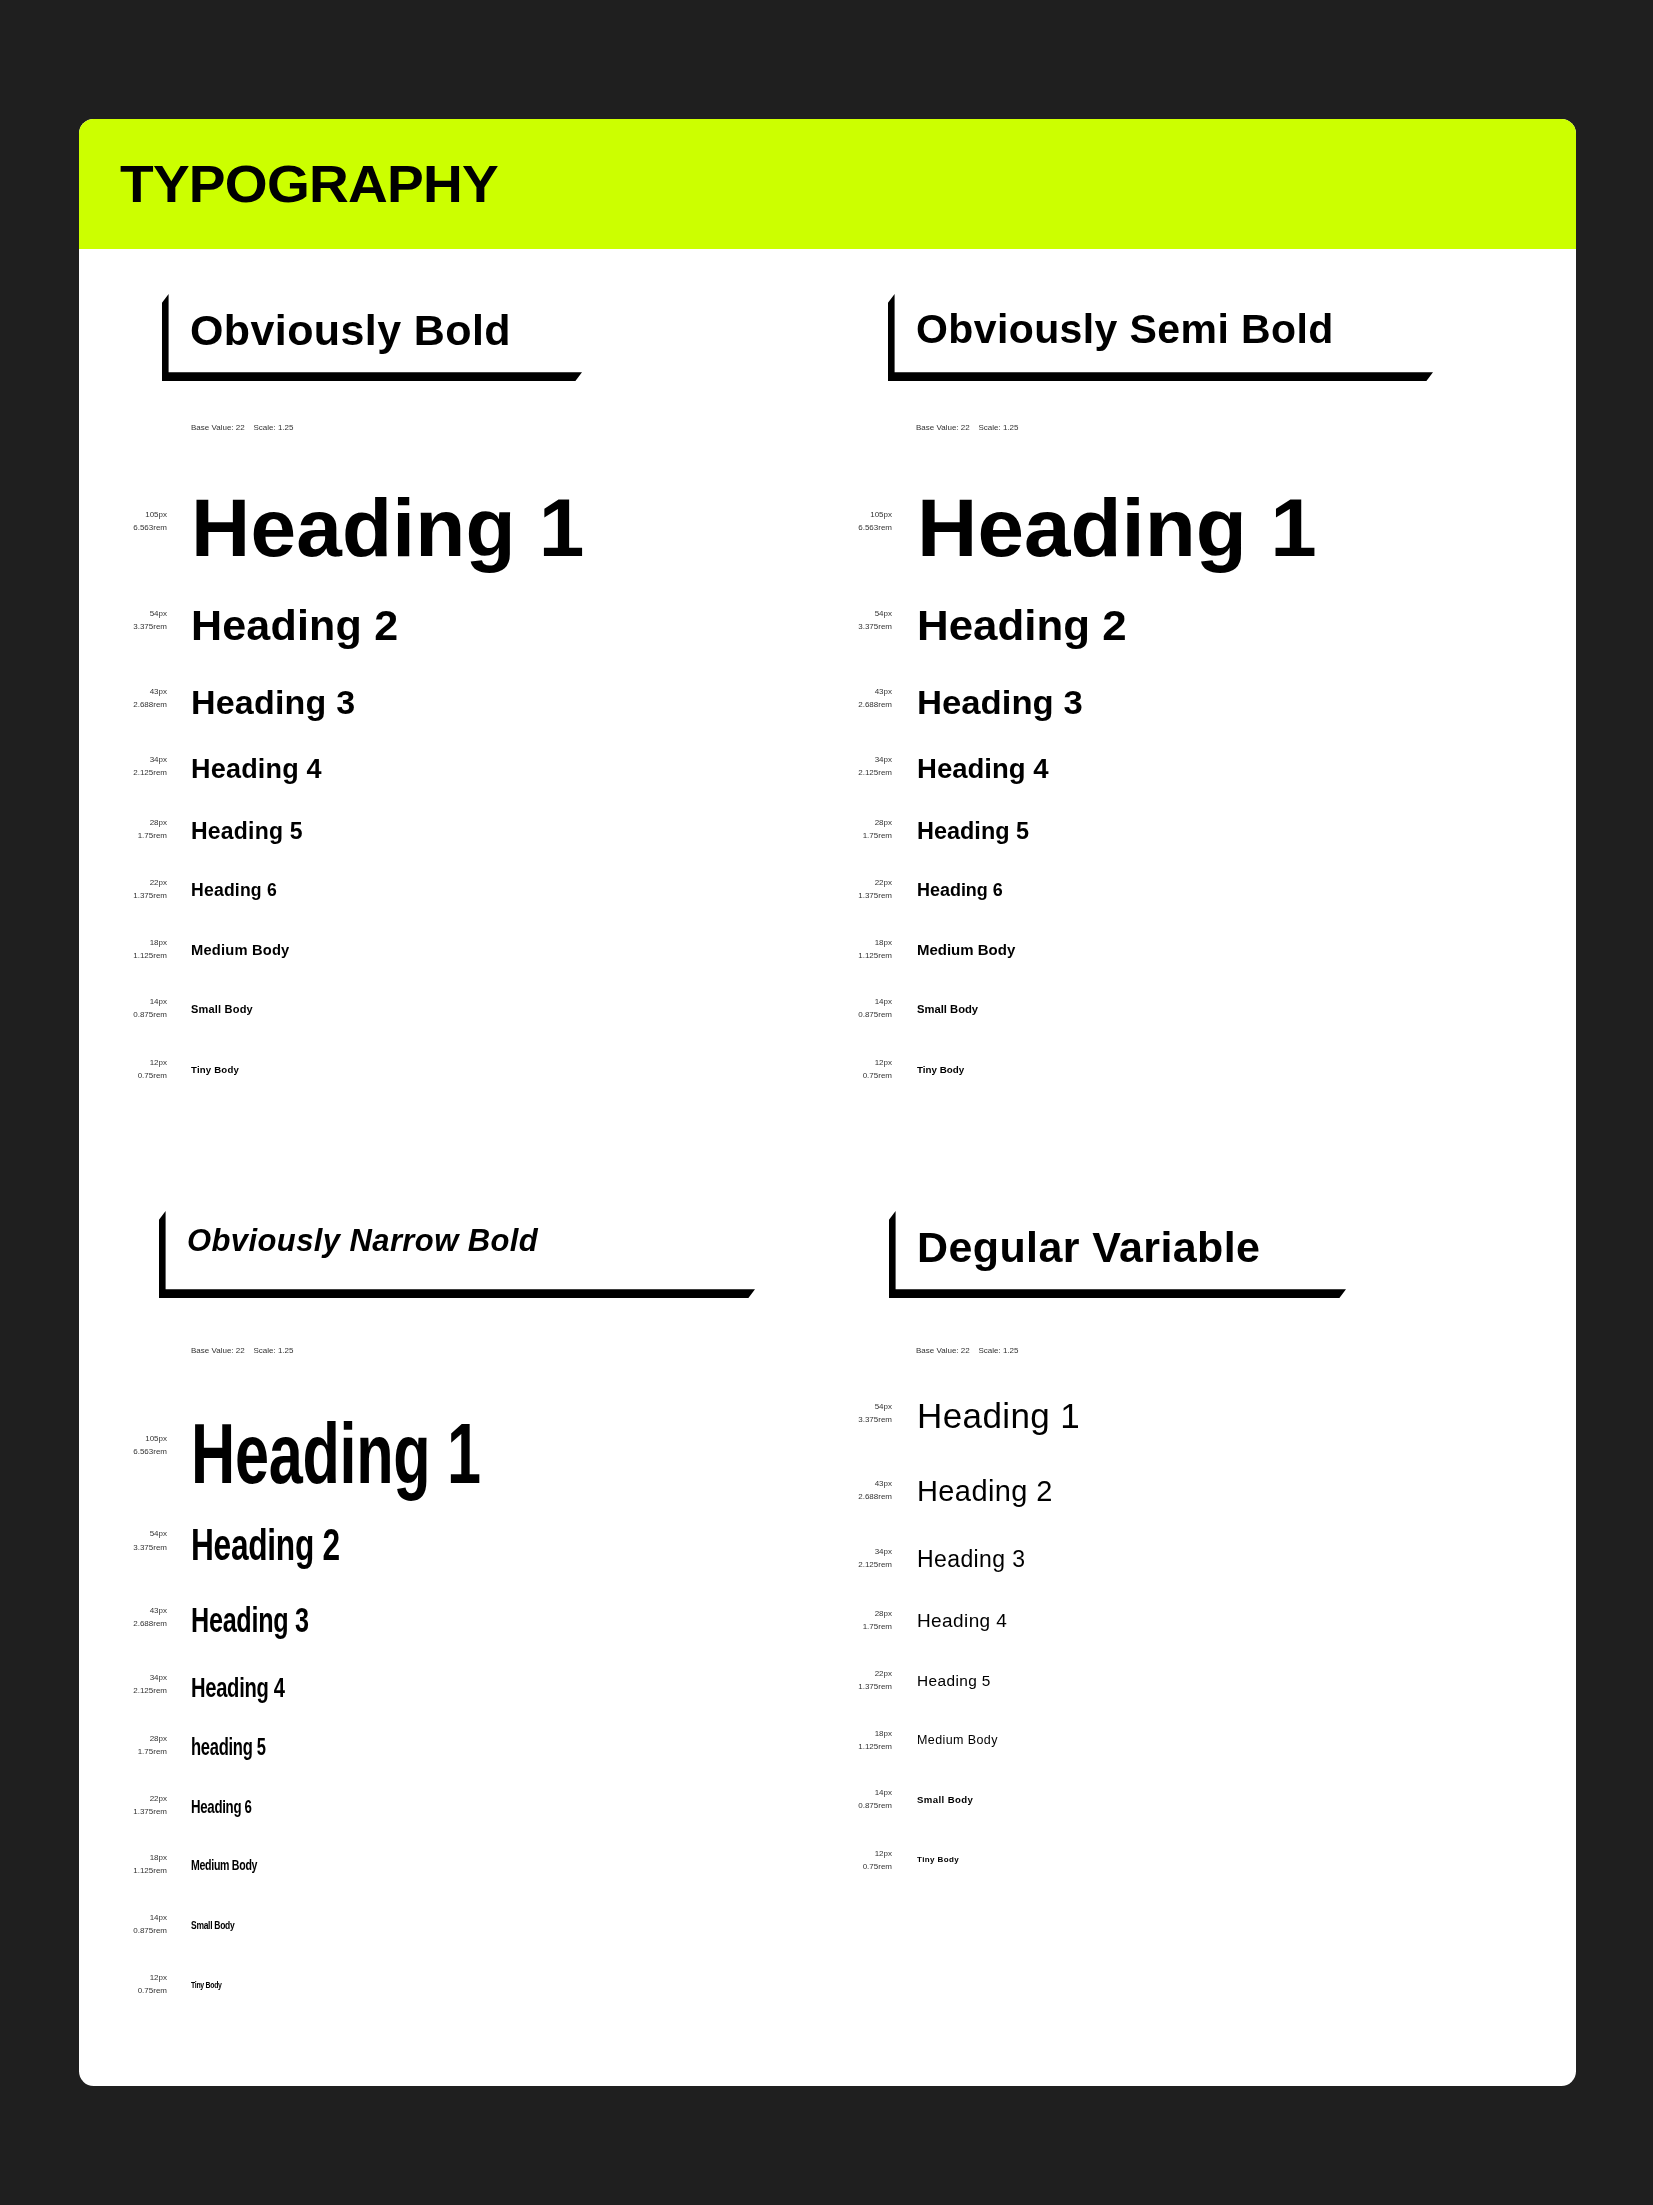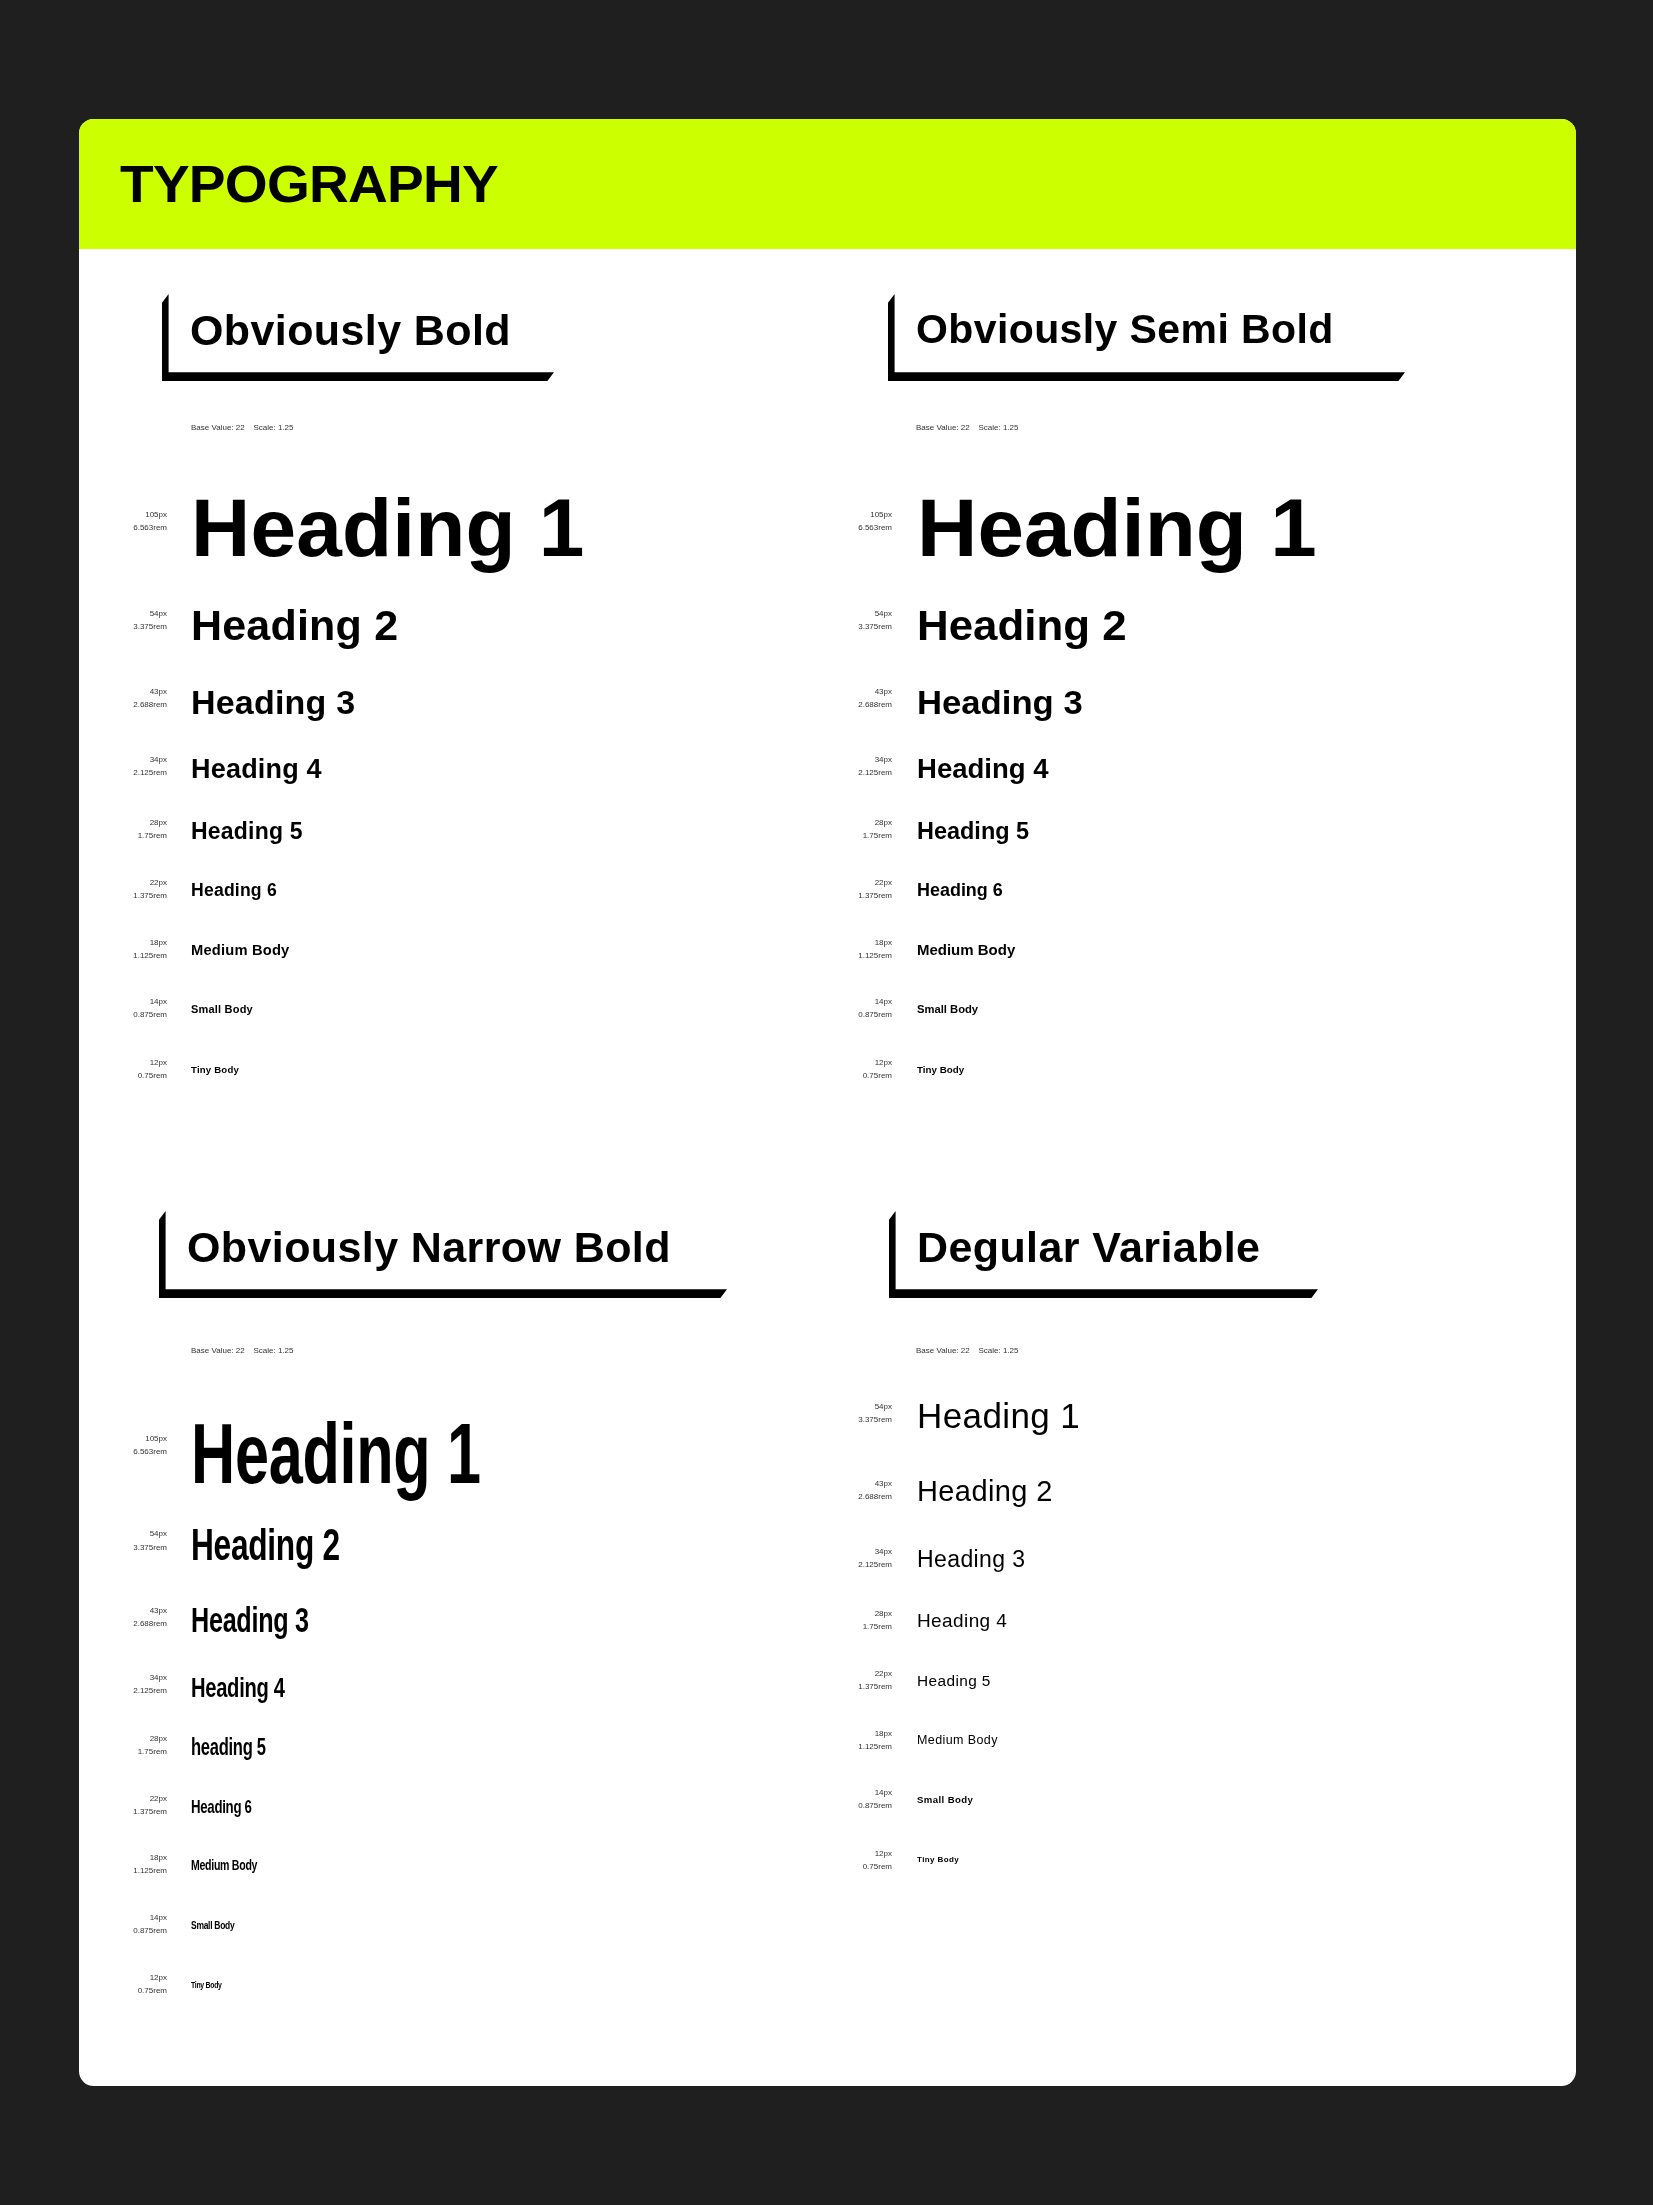--- a/index.html
+++ b/index.html
@@ -24,20 +24,21 @@
     position: absolute; left: 41px; top: 40px;
     font-family: "Liberation Sans", sans-serif;
     font-weight: 700; font-size: 51px; line-height: 1;
     letter-spacing: -0.7px; transform: scaleX(1.08); transform-origin: left;
     margin: 0;
   }
   .section { position: absolute; }
   .sec-box {
     position: absolute; left: 0; top: 0;
     height: 87px;
+    padding-left: 28px;
   }
   .sec-box .shadow {
     position: absolute; left: 0; top: 0; width: 100%; height: 100%;
     background: #000;
     clip-path: polygon(0 8.8px, 6.6px 0, 6.6px calc(100% - 8.8px), 100% calc(100% - 8.8px), calc(100% - 6.6px) 100%, 0 100%);
   }
   .sec-title {
     position: absolute; left: 29px; top: 14.7px;
     font-weight: 700; font-size: 43px; line-height: 1.1;
     white-space: nowrap; margin: 0; letter-spacing: 0.4px;
@@ -215,21 +216,21 @@
           <div>12px</div>
           <div>0.75rem</div>
         </div>
       <div class="sample" style="left:110px; top:0; font-size:9.6px;">Tiny Body</div>
     </div>
   </div>
 
   <div class="section narrow" style="left:0; top:1029px; width:748px; height:938px;">
     <div class="sec-box" style="left:80px; top:63px; width:568px;">
       <div class="shadow"></div>
-      <h2 class="sec-title" style="top:13.2px; left:28px; font-size:43px;">Obviously Narrow Bold</h2>
+      <h2 class="sec-title" style="top:13.2px; left:28px; font-size:31px;font-style:italic;">Obviously Narrow Bold</h2>
     </div>
     <div class="meta" style="left:112px; top:198px;">
       <span>Base Value: 22</span><span>Scale: 1.25</span>
     </div>
 
     <div class="row" style="top:263px;">
       <div class="size" style="left:22px; top:20.6px;">
           <div>105px</div>
           <div>6.563rem</div>
         </div>

